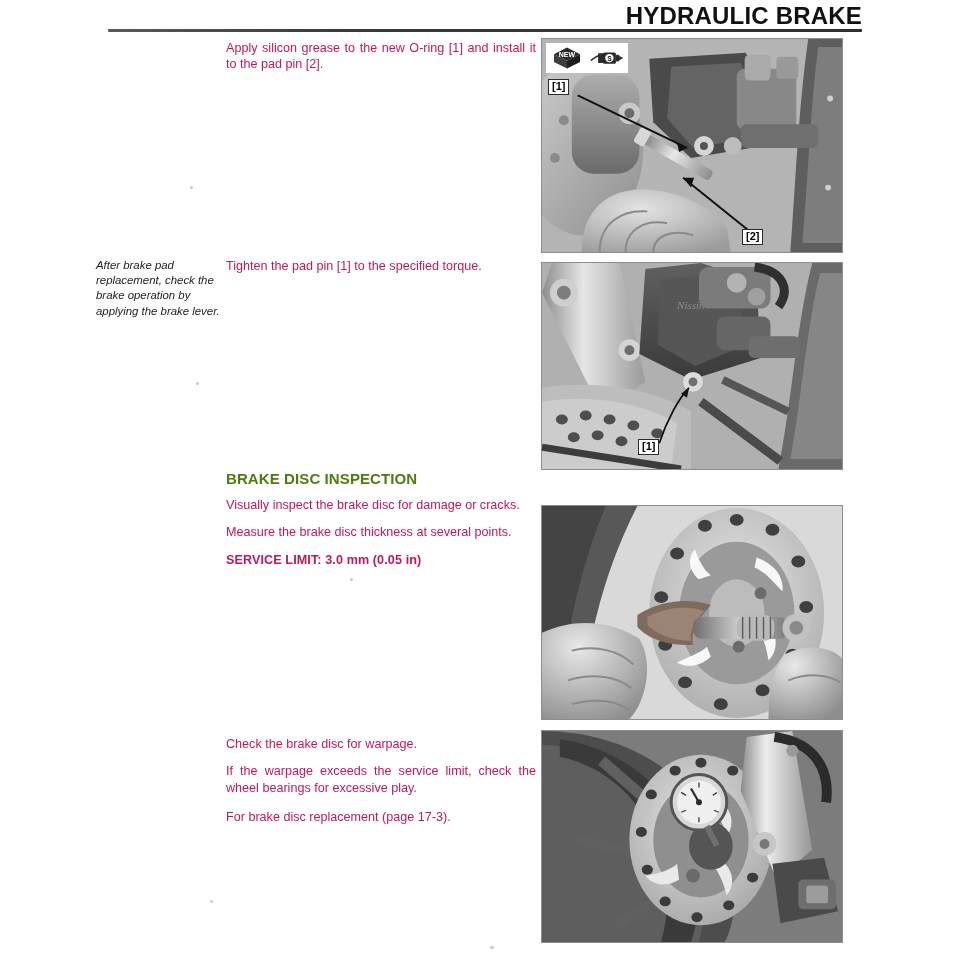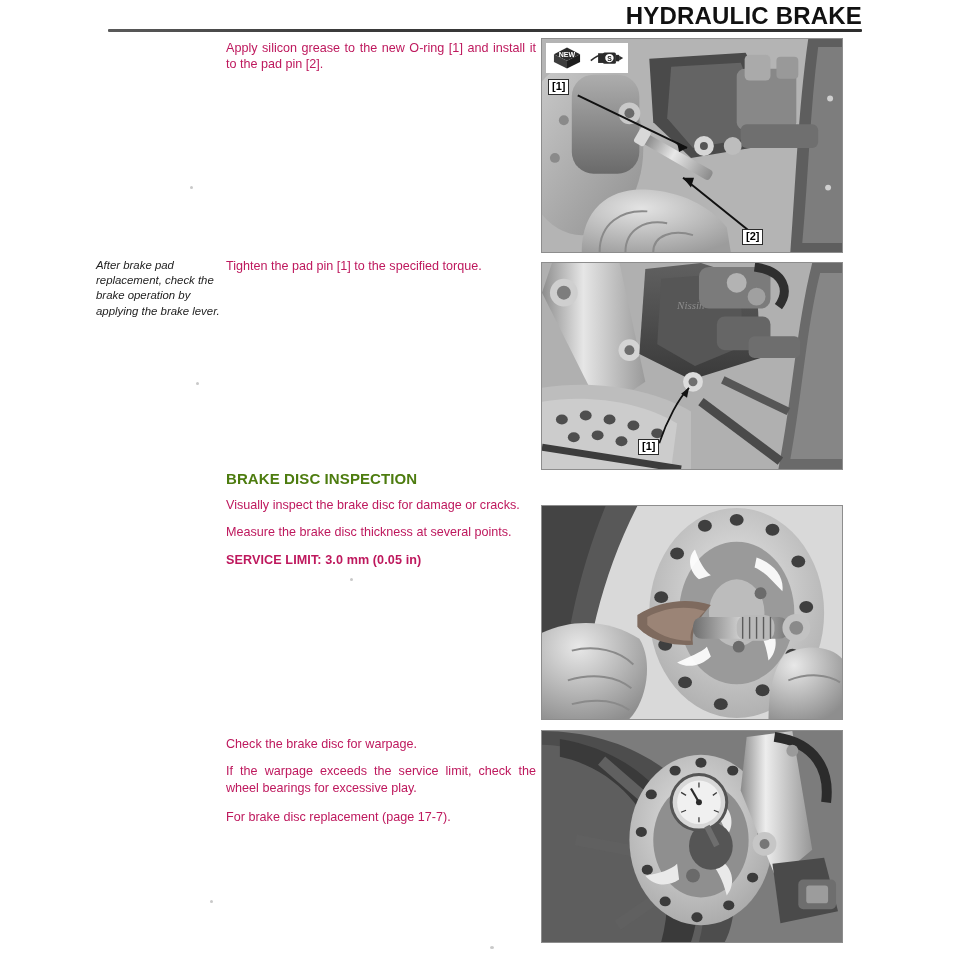--- a/index.html
+++ b/index.html
@@ -124,21 +124,21 @@
 <div class="body-col" style="top:470px;">
   <h2 class="section-head">BRAKE DISC INSPECTION</h2>
   <p class="body nojust tight">Visually inspect the brake disc for damage or cracks.</p>
   <p class="body nojust tight">Measure the brake disc thickness at several points.</p>
   <p class="body nojust spec">SERVICE LIMIT: 3.0 mm (0.05 in)</p>
 </div>
 
 <div class="body-col" style="top:736px;">
   <p class="body nojust tight">Check the brake disc for warpage.</p>
   <p class="body">If the warpage exceeds the service limit, check the wheel bearings for excessive play.</p>
-  <p class="body nojust">For brake disc replacement (page 17-7).</p>
+  <p class="body nojust">For brake disc replacement (page 17-3).</p>
 </div>
 
 <div class="photo" style="top:38px; width:302px; height:215px;">
   <svg viewBox="0 0 302 215" preserveAspectRatio="none">
     <defs>
       <linearGradient id="g1a" x1="0" y1="0" x2="1" y2="1">
         <stop offset="0" stop-color="#cfcfcf"></stop>
           <stop offset="1" stop-color="#8f8f8f"></stop>
       </linearGradient>
       <linearGradient id="g1b" x1="0" y1="0" x2="0" y2="1">

